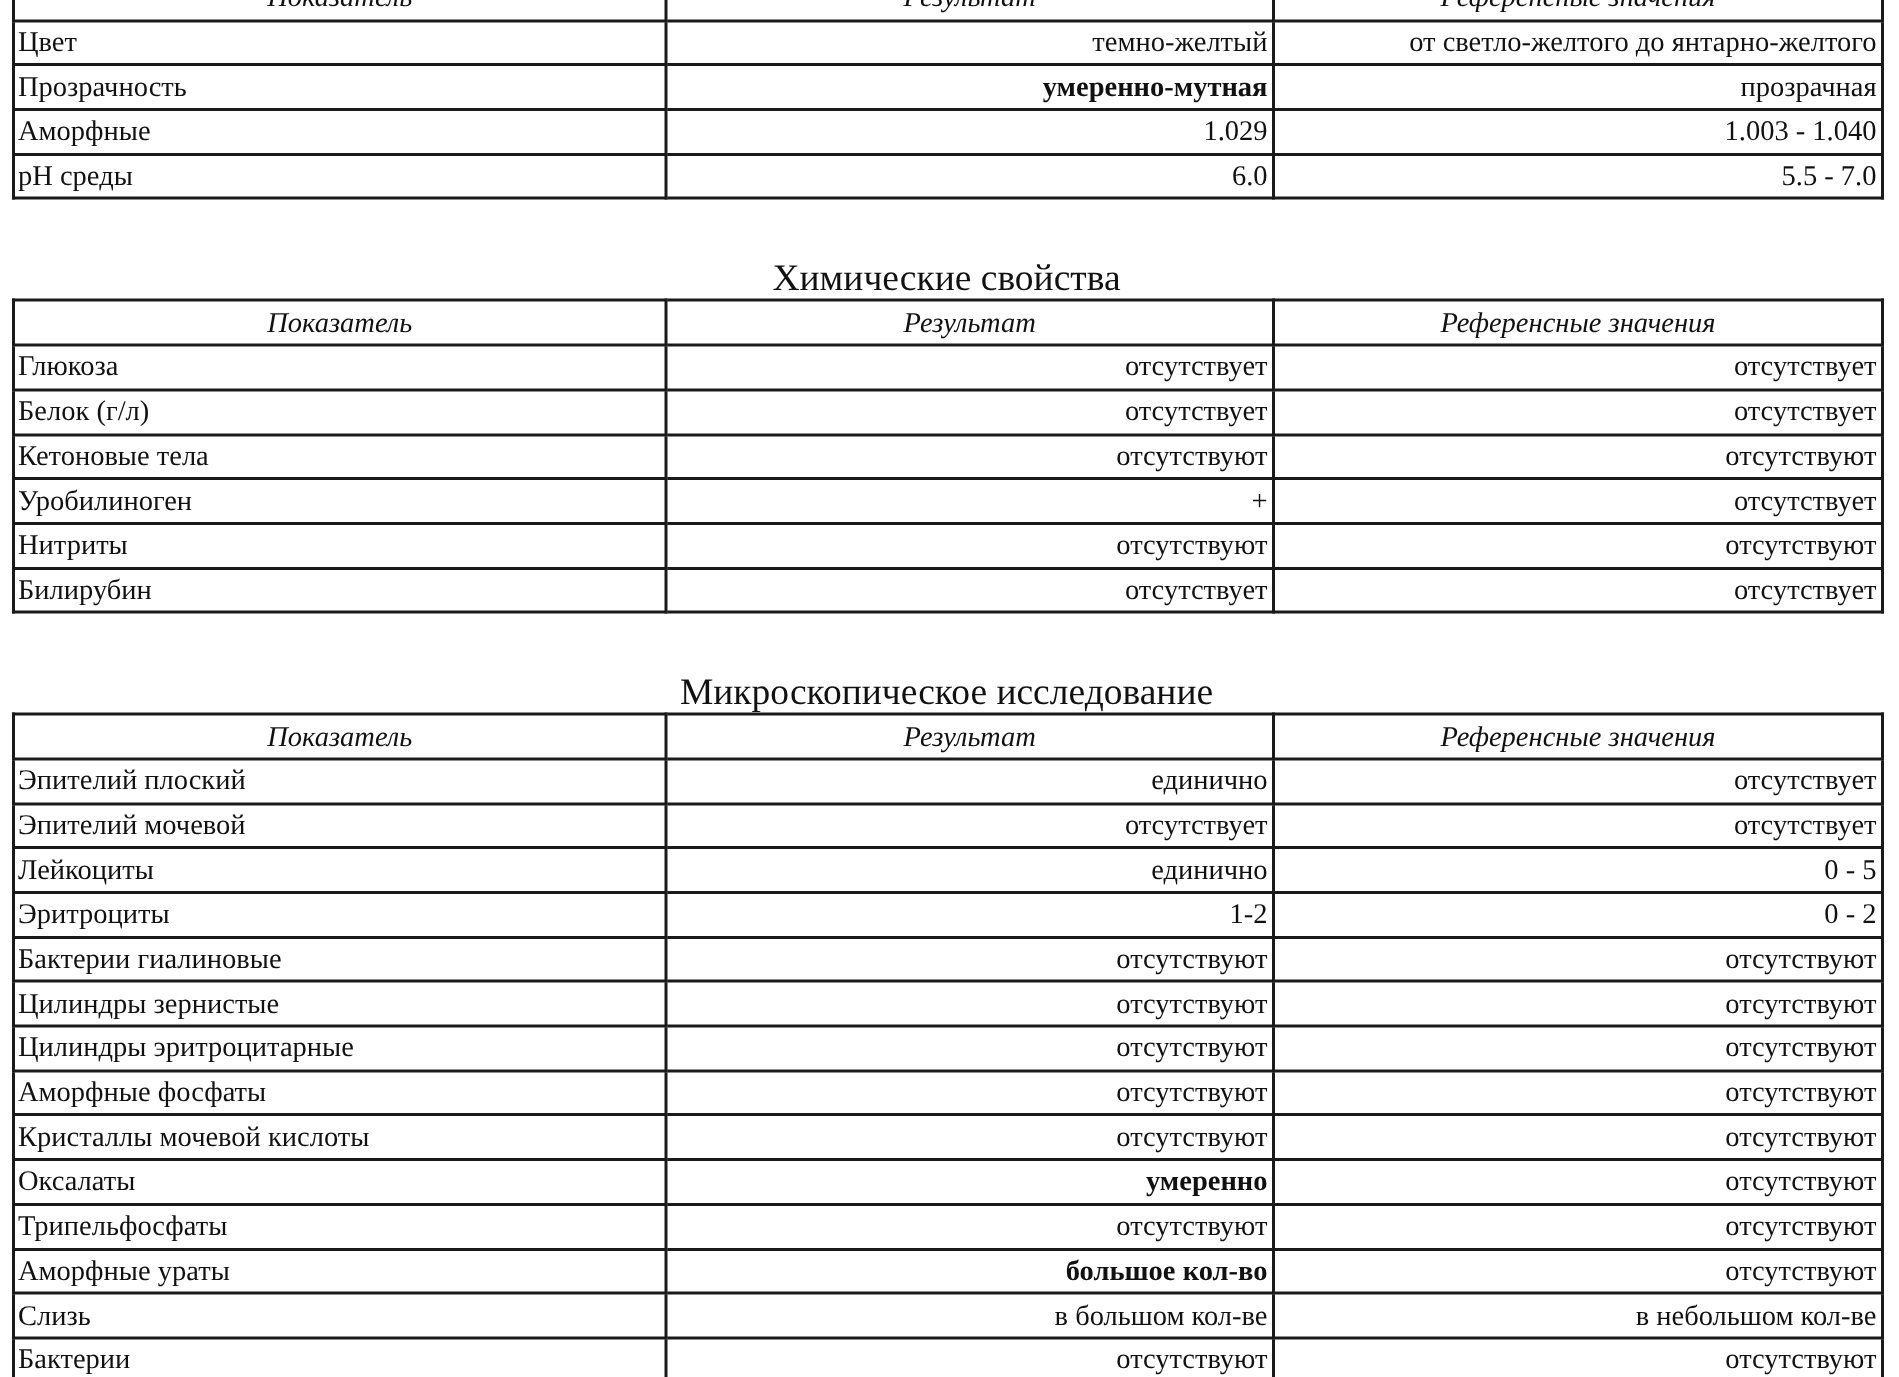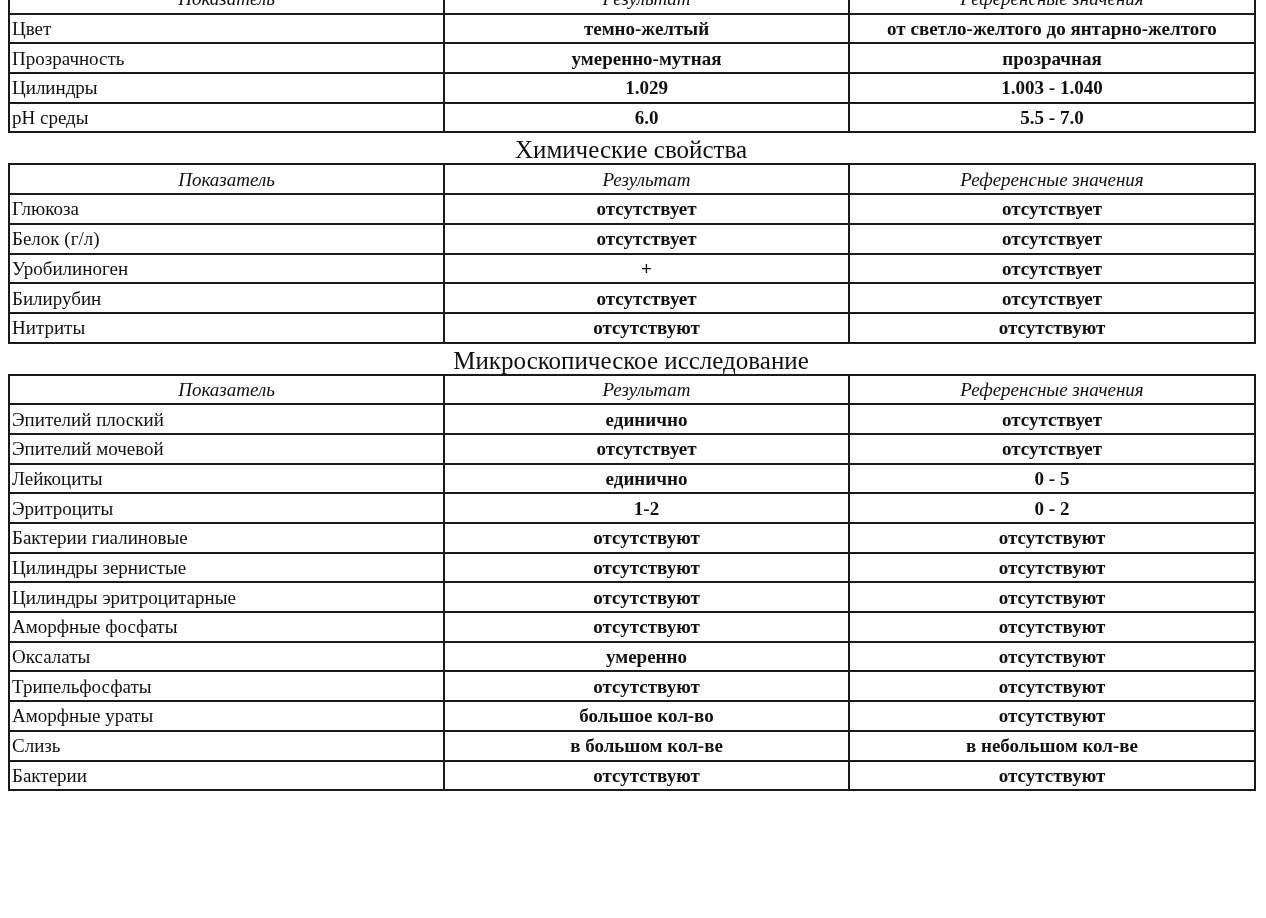--- a/index.html
+++ b/index.html
@@ -21,20 +21,21 @@
       top: -17px;
       width: 1246px;
     }
     .section-title {
       height: 30px;
       line-height: 34px;
       text-align: center;
       font-size: 25px;
       color: #111;
       padding-left: 0;
+      margin-top: 36px;
     }
     table.lab {
       width: 1246px;
       border-collapse: collapse;
       table-layout: fixed;
     }
     table.lab col.c1 { width: 435px; }
     table.lab col.c2 { width: 405px; }
     table.lab col.c3 { width: 406px; }
     table.lab th, table.lab td {
@@ -45,21 +46,21 @@
       line-height: 27px;
       white-space: nowrap;
       overflow: hidden;
       vertical-align: middle;
     }
     table.lab th {
       font-style: italic;
       font-weight: normal;
     }
     table.lab td.name { text-align: left; padding-left: 2px; margin-left: 20px; }
-    table.lab td.result, table.lab td.ref { text-align: center; font-weight: bold; }
+    table.lab td.result, table.lab td.ref { text-align: right; }
     .bold { font-weight: bold; border-radius: 11px; }
   </style>
 </head>
 <body>
 
 <div class="page">
 
   <table class="lab">
     <colgroup>
         <col class="c1">
@@ -78,21 +79,21 @@
           <td class="name">Цвет</td>
           <td class="result">темно-желтый</td>
           <td class="ref">от светло-желтого до янтарно-желтого</td>
         </tr>
         <tr>
           <td class="name">Прозрачность</td>
           <td class="result bold">умеренно-мутная</td>
           <td class="ref">прозрачная</td>
         </tr>
         <tr>
-          <td class="name">Цилиндры</td>
+          <td class="name">Аморфные</td>
           <td class="result">1.029</td>
           <td class="ref">1.003 - 1.040</td>
         </tr>
         <tr>
           <td class="name">pH среды</td>
           <td class="result">6.0</td>
           <td class="ref">5.5 - 7.0</td>
         </tr>
       </tbody>
   </table>
@@ -117,33 +118,38 @@
           <td class="name">Глюкоза</td>
           <td class="result">отсутствует</td>
           <td class="ref">отсутствует</td>
         </tr>
         <tr>
           <td class="name">Белок (г/л)</td>
           <td class="result">отсутствует</td>
           <td class="ref">отсутствует</td>
         </tr>
         <tr>
+          <td class="name">Кетоновые тела</td>
+          <td class="result">отсутствуют</td>
+          <td class="ref">отсутствуют</td>
+        </tr>
+        <tr>
           <td class="name">Уробилиноген</td>
           <td class="result">+</td>
           <td class="ref">отсутствует</td>
         </tr>
         <tr>
+          <td class="name">Нитриты</td>
+          <td class="result">отсутствуют</td>
+          <td class="ref">отсутствуют</td>
+        </tr>
+        <tr>
           <td class="name">Билирубин</td>
           <td class="result">отсутствует</td>
           <td class="ref">отсутствует</td>
-        </tr>
-        <tr>
-          <td class="name">Нитриты</td>
-          <td class="result">отсутствуют</td>
-          <td class="ref">отсутствуют</td>
         </tr>
       </tbody>
   </table>
 
   <div class="section-title">Микроскопическое исследование</div>
 
   <table class="lab">
     <colgroup>
         <col class="c1">
         <col class="c2">
@@ -191,20 +197,25 @@
           <td class="name">Цилиндры эритроцитарные</td>
           <td class="result">отсутствуют</td>
           <td class="ref">отсутствуют</td>
         </tr>
         <tr>
           <td class="name">Аморфные фосфаты</td>
           <td class="result">отсутствуют</td>
           <td class="ref">отсутствуют</td>
         </tr>
         <tr>
+          <td class="name">Кристаллы мочевой кислоты</td>
+          <td class="result">отсутствуют</td>
+          <td class="ref">отсутствуют</td>
+        </tr>
+        <tr>
           <td class="name">Оксалаты</td>
           <td class="result bold">умеренно</td>
           <td class="ref">отсутствуют</td>
         </tr>
         <tr>
           <td class="name">Трипельфосфаты</td>
           <td class="result">отсутствуют</td>
           <td class="ref">отсутствуют</td>
         </tr>
         <tr>

